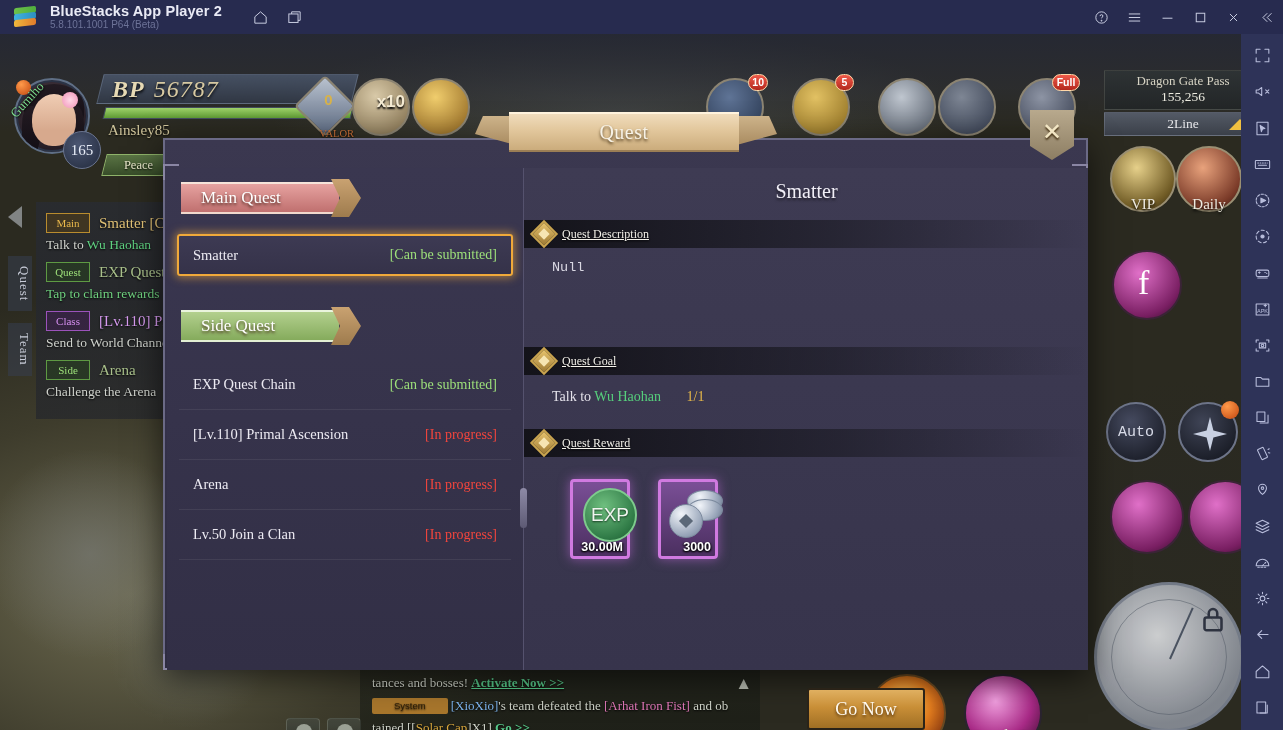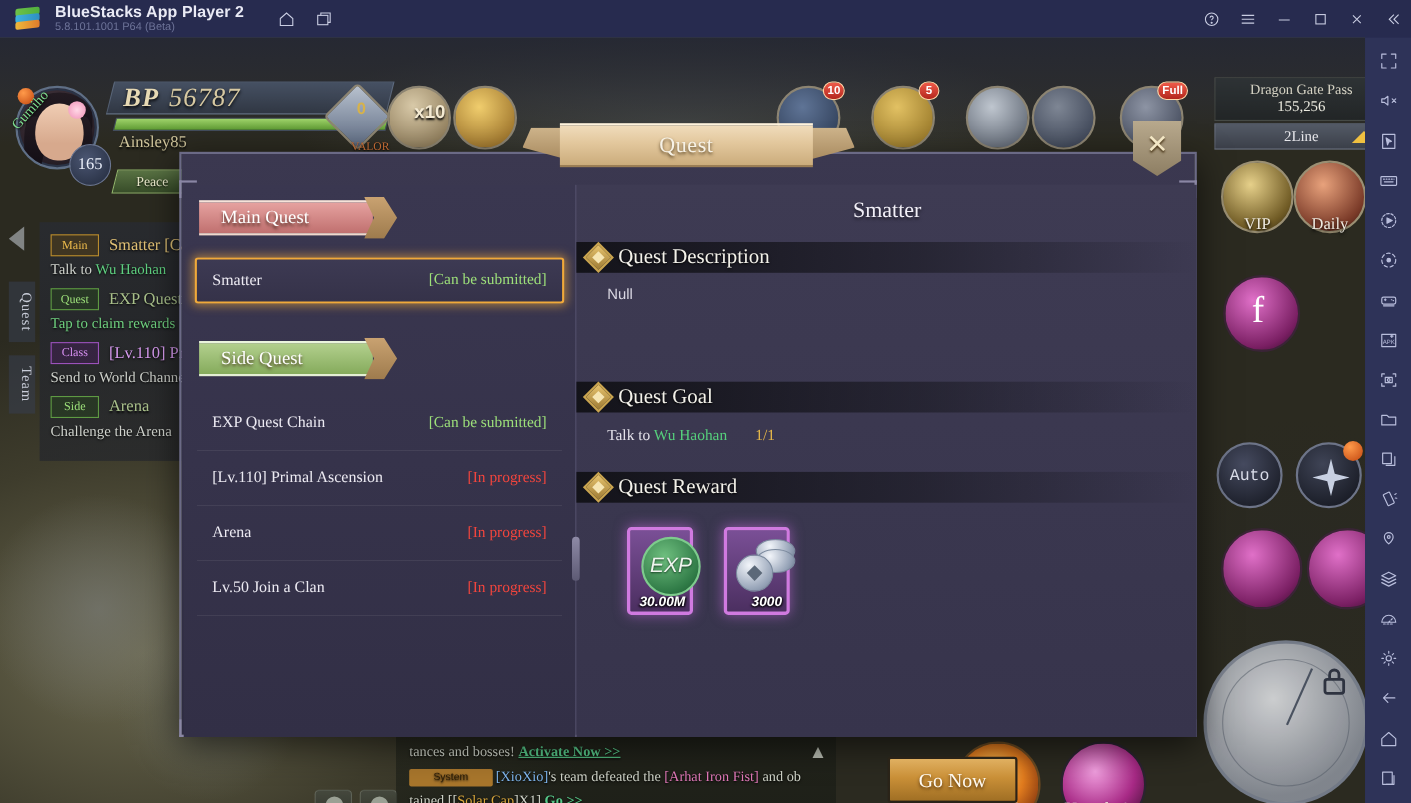--- a/index.html
+++ b/index.html
@@ -254,31 +254,31 @@
   #dlg-title { position:absolute; left:0; top:12px; width:565px; text-align:center;
     color:#f1eff7; font-size:20px; font-family:"Liberation Serif",serif; text-shadow:0 2px 3px rgba(0,0,0,.6); }
 
   .sec-head { position:relative; height:28px; display:flex; align-items:center;
     background:linear-gradient(90deg, rgba(14,14,18,.88) 0%, rgba(20,20,26,.55) 55%, rgba(20,20,26,0) 100%); }
   .sec-head .dia { width:20px; height:20px; margin:0 8px 0 10px; flex:0 0 20px;
     background:linear-gradient(135deg,#e8c46e,#9d7a34); transform:rotate(45deg);
     border:2px solid #c9a44f; position:relative; }
   .sec-head .dia::after { content:""; position:absolute; left:4px; top:4px; right:4px; bottom:4px;
     background:#f6e5b2; }
-  .sec-head span { color:#f3f1ea; font-size:19px; font-family:"Liberation Serif",serif;
-    text-shadow:0 1px 2px #000; }
-  .sec-body { color:#d9d7e2; font-size:13.5px; padding:12px 0 0 28px; font-family:Liberation Sans, sans-serif; }
+  .sec-head span { color:#f3f1ea; font-size:12px; font-family:"Liberation Serif",serif;
+    text-shadow:0 1px 2px #000;text-decoration:underline; }
+  .sec-body { color:#d9d7e2; font-size:13.5px; padding:12px 0 0 28px; font-family:Liberation Mono, monospace; }
 
   .goal-row { padding:14px 0 0 28px; font-size:14px; color:#e4e2ea; font-family:"Liberation Serif",serif; }
   .goal-row .npc { color:#56d07c; }
   .goal-row .cnt { color:#e8b949; margin-left:22px; }
 
   .reward-row { display:flex; gap:28px; padding:22px 0 0 46px; }
   .rw-slot { position:relative; width:60px; height:80px; border:3px solid #d07ae0; border-radius:4px;
-    background:linear-gradient(180deg,#7a4f96,#4b2f60); box-shadow:0 0 12px rgba(205,110,230,.55);font-style:italic; }
+    background:linear-gradient(180deg,#7a4f96,#4b2f60); box-shadow:0 0 12px rgba(205,110,230,.55); }
   .rw-exp { position:absolute; left:10px; top:6px; width:54px; height:54px; border-radius:50%;
     background:radial-gradient(circle at 38% 32%, #6fbf7f, #2f7a46 70%, #1d5230 100%);
     border:2px solid #7ecb8d; display:flex; align-items:center; justify-content:center;
     color:#f0f5ef; font-size:19px; font-family:"Liberation Sans",sans-serif; text-shadow:0 1px 2px #14361f; }
   .rw-coins { position:absolute; left:8px; top:8px; width:58px; height:50px; }
   .rw-coins i { position:absolute; border-radius:50%; background:radial-gradient(circle at 35% 28%, #f2f5fa, #97a4b8 70%, #6d7a90 100%); border:1px solid #7c8a9e; display:block; }
   .rw-coins i:nth-child(1){ left:18px; top:0;  width:36px; height:22px; }
   .rw-coins i:nth-child(2){ left:18px; top:9px; width:36px; height:22px; }
   .rw-coins i:nth-child(3){ left:0;  top:14px; width:34px; height:34px; }
   .rw-coins .hole { position:absolute; left:12px; top:26px; width:10px; height:10px; background:#5b6878; transform:rotate(45deg); }

